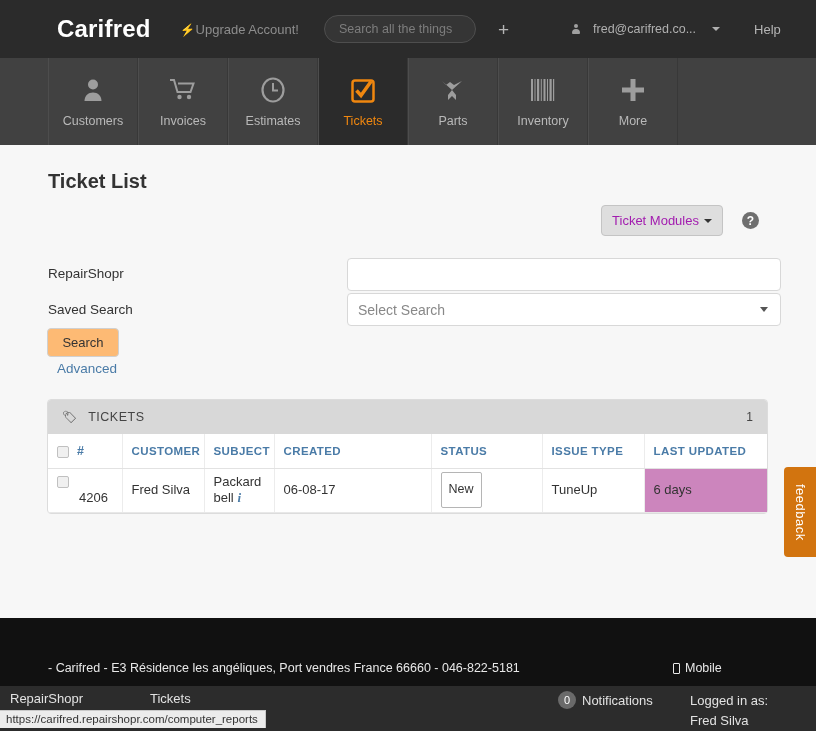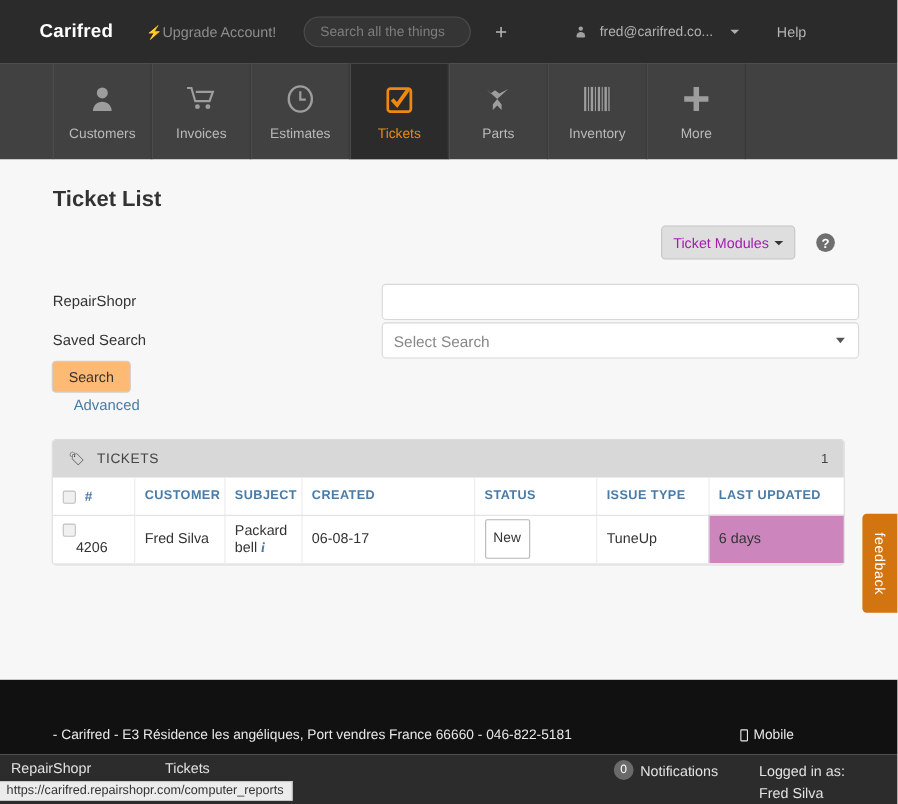--- a/index.html
+++ b/index.html
@@ -14,23 +14,23 @@
   }
   #page { position: relative; width: 816px; height: 731px; }
 
   
   .topbar {
     position: absolute; left: 0; top: 0; width: 816px; height: 58px;
     background: #2b2b2b;
     display: flex; align-items: center;
   }
   .brand {
-    margin-left: 36px;
+    margin-left: 57px;
     color: #ffffff;
-    font-size: 17px;
+    font-size: 24px;
     font-weight: bold;
     letter-spacing: .2px;
   }
   .upgrade {
     margin-left: 30px;
     color: #8d8d8d;
     font-size: 13px;
     white-space: nowrap;
     cursor: pointer;
   }
@@ -186,21 +186,21 @@
     border-right: 4px solid transparent; border-top: 5px solid #555;
   }
   .btn-search {
     position: absolute; left: 47px; top: 183px;
     width: 72px; height: 29px;
     background: #fdba74; border: 1px solid #d0d0d0; border-radius: 4px;
     font-size: 13px; color: #333; cursor: pointer;
     font-family: "Liberation Sans", sans-serif;
   }
   .lnk-advanced {
-    position: absolute; left: 67px; top: 216px;
+    position: absolute; left: 57px; top: 216px;
     font-size: 13.5px; color: #4a7ba7; cursor: pointer;
   }
 
   
   .panel {
     position: absolute; left: 47px; top: 254px;
     width: 721px;
     background: #fff;
     border: 1px solid #dcdcdc;
     border-radius: 4px;
@@ -480,21 +480,21 @@
             <th>CREATED</th>
             <th>STATUS</th>
             <th>ISSUE TYPE</th>
             <th>LAST UPDATED</th>
           </tr>
         </thead>
         <tbody>
           <tr>
             <td>
               <span class="cb"></span>
-              <span style="margin-left:12px">4206</span>
+              <span style="margin-left:22px">4206</span>
             </td>
             <td>Fred Silva</td>
             <td>
               <span>Packard bell</span>
               <span class="ico-i">i</span>
             </td>
             <td>06-08-17</td>
             <td>
               <span class="statuspill">New</span>
             </td>

